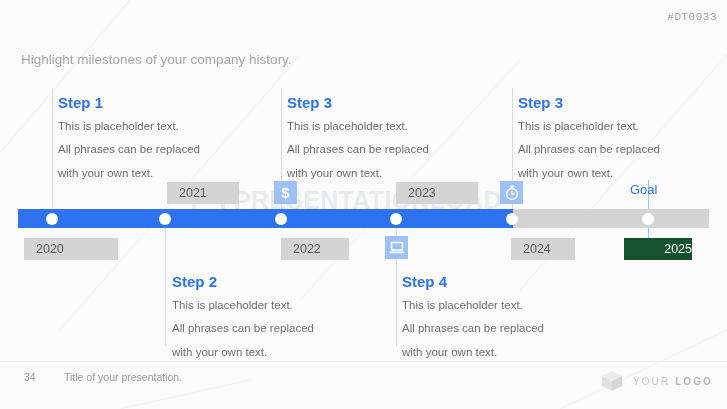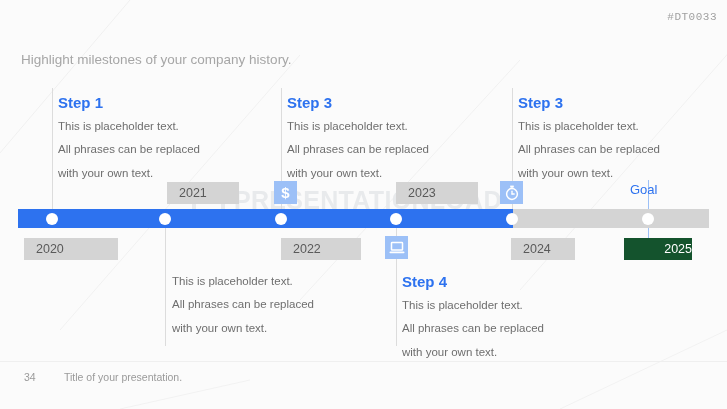--- a/index.html
+++ b/index.html
@@ -173,21 +173,21 @@
   </div>
   <div class="dot" style="left:46px;"></div>
   <div class="dot" style="left:159px;"></div>
   <div class="dot" style="left:275px;"></div>
   <div class="dot" style="left:390px;"></div>
   <div class="dot" style="left:506px;"></div>
   <div class="dot" style="left:642px;"></div>
 
   <div class="chip below" style="left:24px;width:94px;">2020</div>
   <div class="chip above" style="left:167px;width:72px;">2021</div>
-  <div class="chip below" style="left:281px;width:80px;">2022</div>
+  <div class="chip below" style="left:281px;width:68px;">2022</div>
   <div class="chip above" style="left:396px;width:82px;">2023</div>
   <div class="chip below" style="left:511px;width:64px;">2024</div>
   <div class="chip below accent" style="left:624px;width:68px;">2025</div>
 
   <div class="goal" style="left:630px;">Goal</div>
 
   <div class="badge" style="left:274px;top:181px;">
     <span class="dollar">$</span>
   </div>
 
@@ -223,29 +223,38 @@
   </div>
 
   <div class="step" style="left:518px;top:94px;">
     <p class="step-title">Step 3</p>
     <p class="step-line">This is placeholder text.</p>
     <p class="step-line">All phrases can be replaced</p>
     <p class="step-line last">with your own text.</p>
   </div>
 
   <div class="step" style="left:172px;top:273px;">
+    <p class="step-title">Step 2</p>
     <p class="step-line">This is placeholder text.</p>
     <p class="step-line">All phrases can be replaced</p>
     <p class="step-line last">with your own text.</p>
   </div>
 
   <div class="step" style="left:402px;top:273px;">
     <p class="step-title">Step 4</p>
     <p class="step-line">This is placeholder text.</p>
     <p class="step-line">All phrases can be replaced</p>
     <p class="step-line last">with your own text.</p>
   </div>
 
   <div class="footer-rule"></div>
   <div class="page-num">34</div>
   <div class="footer-title">Title of your presentation.</div>
+  <div class="logo">
+    <svg width="26" height="26" viewBox="0 0 26 26">
+      <polygon points="13,3 23,8 13,13 3,8" fill="#ececec"></polygon>
+      <polygon points="3,8 13,13 13,23 3,18" fill="#e0e0e0"></polygon>
+      <polygon points="23,8 13,13 13,23 23,18" fill="#d6d6d6"></polygon>
+    </svg>
+    <span class="logo-text"><span>YOUR</span> <b>LOGO</b></span>
+  </div>
 
 </div>
 
 </body></html>

